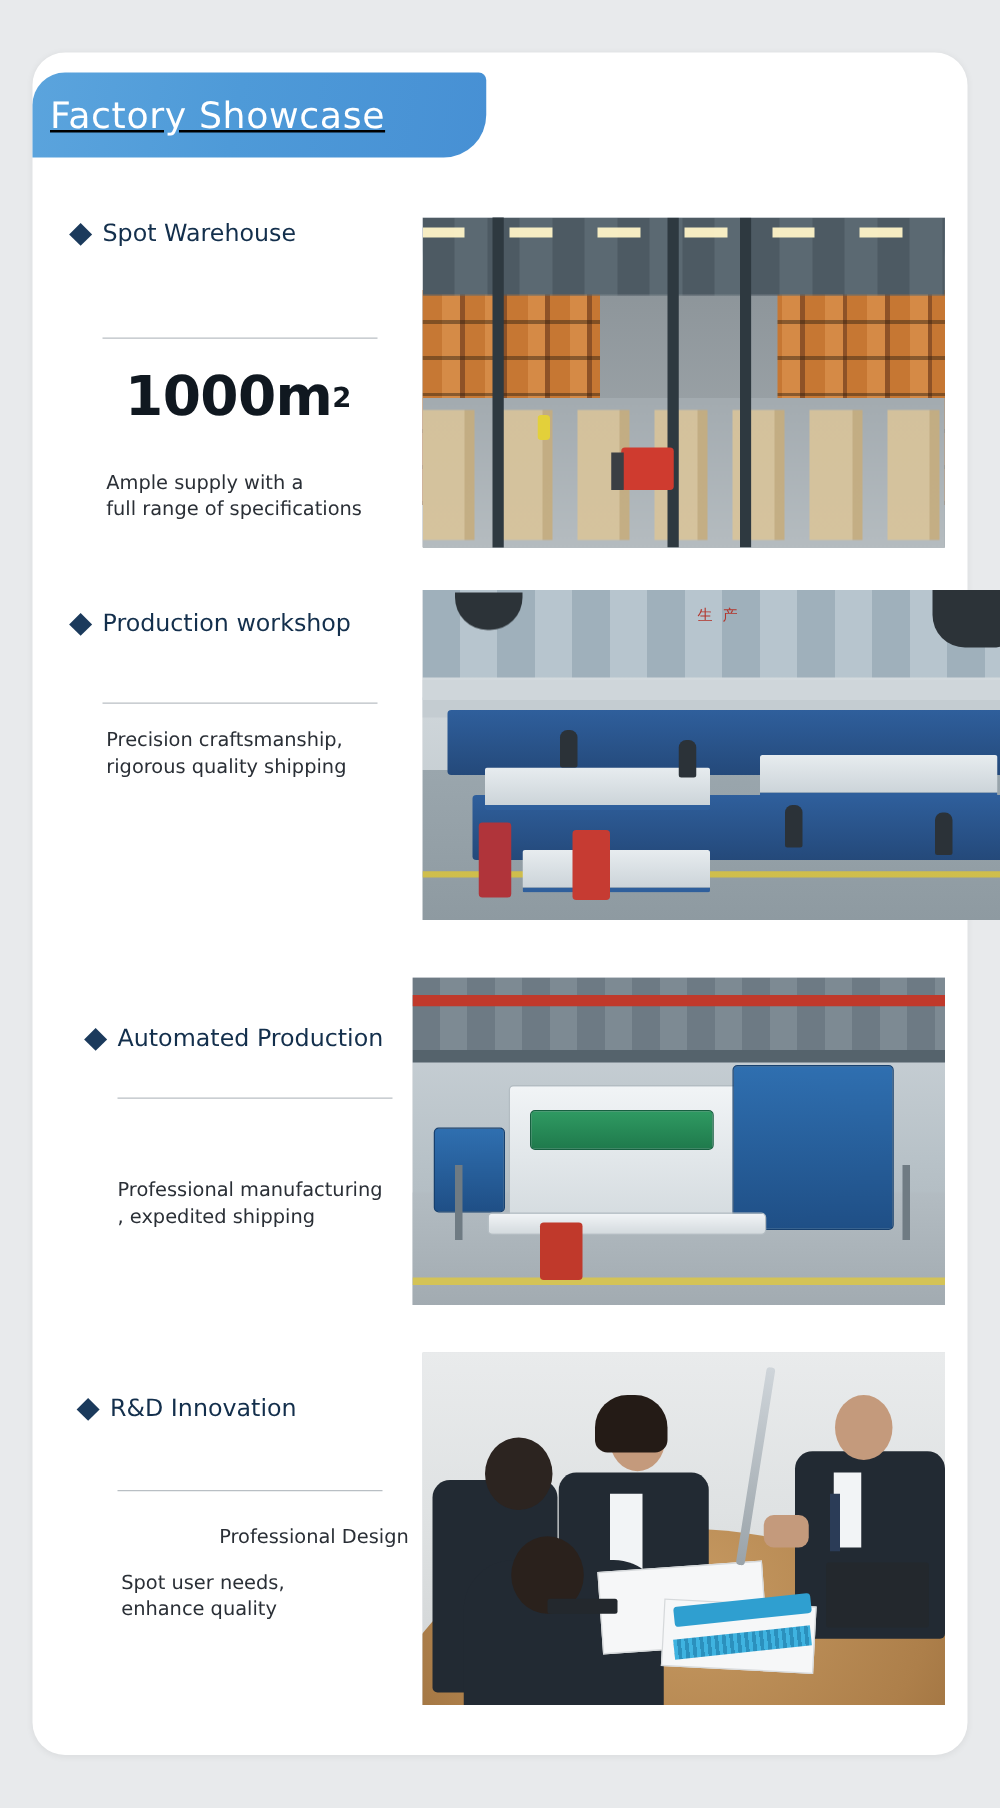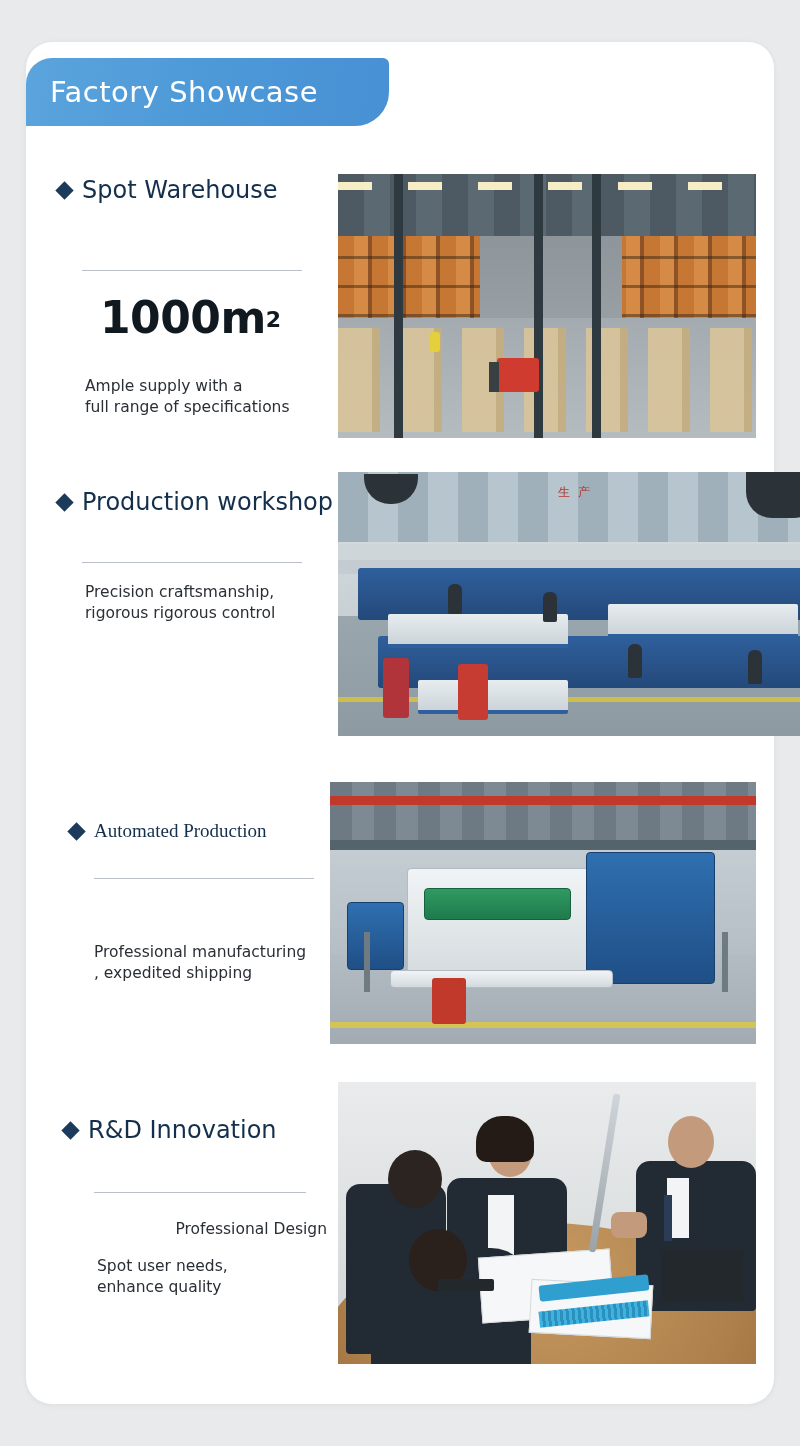--- a/index.html
+++ b/index.html
@@ -38,21 +38,22 @@
     top: 58px;
     width: 363px;
     height: 68px;
     background: linear-gradient(100deg, #5ba4dd 0%, #4e9ad8 45%, #4790d4 100%);
     border-top-left-radius: 26px;
     border-bottom-right-radius: 34px;
     border-top-right-radius: 6px;
     display: flex;
     align-items: center;
     box-sizing: border-box;
-    padding-left: 24px;
+    padding-left: 14px;
+    text-decoration: underline;
   }
   .title-banner .title-text {
     color: #ffffff;
     font-size: 29px;
     letter-spacing: 0.5px;
     font-weight: 400;
     font-family: "DejaVu Sans", sans-serif;
   }
 
   .section {
@@ -75,27 +76,26 @@
     flex: none;
   }
 
   .head-row {
     display: flex;
     align-items: center;
   }
 
   .head-text {
     color: #132f4c;
-    font-size: 24px;
+    font-size: 19px;
     font-family: "DejaVu Sans", sans-serif;
     white-space: nowrap;
   }
   .head-text.small {
     font-size: 19px;
-    font-family: Liberation Serif, serif;
   }
 
   .rule {
     height: 1px;
     background: #b9bfc4;
   }
 
   .big-number {
     font-size: 44px;
     font-weight: bold;
@@ -265,21 +265,21 @@
     </div>
   </div>
 
   <div class="section" style="left:58px; top:488px; width:260px; height:160px;">
     <div class="head-row">
       <span class="diamond"></span>
       <span class="head-text">Production workshop</span>
     </div>
     <div class="rule" style="position:absolute; left:24px; top:74px; width:220px;"></div>
     <div class="desc" style="position:absolute; left:27px; top:94px; width:240px; white-space:pre-line;">Precision craftsmanship,
-rigorous rigorous control</div>
+rigorous quality shipping</div>
   </div>
 
   <div class="photo" style="left:338px; top:472px; width:500px; height:264px;">
     <div class="ph-inner">
       <div class="ws-bg"></div>
       <div class="ws-roof"></div>
       <div class="ws-duct"></div>
       <div class="ws-floor"></div>
       <div class="ws-yellow"></div>
       <div class="ws-lamp" style="left:26px;"></div>

